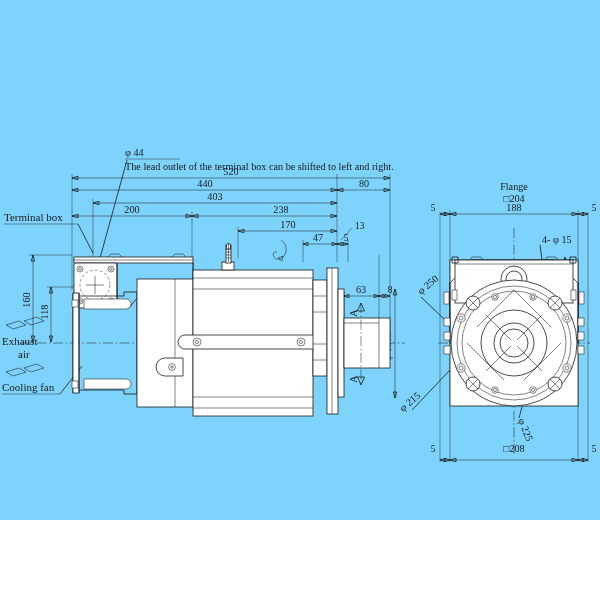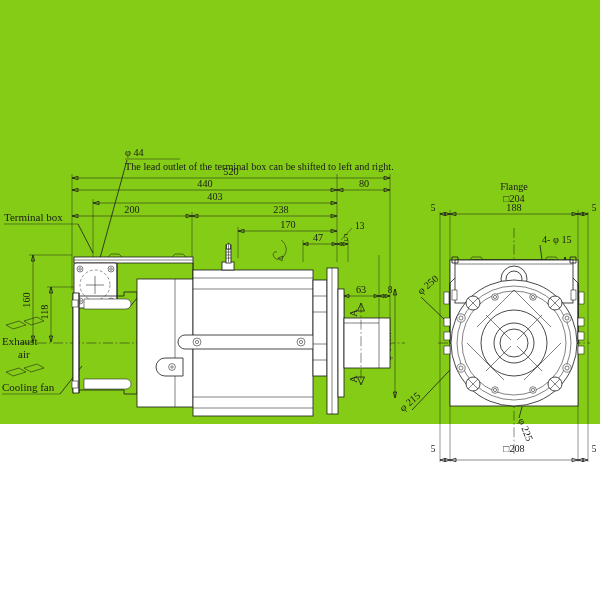--- a/index.html
+++ b/index.html
@@ -1,18 +1,18 @@
 <!DOCTYPE html>
 <html><head>
 <meta charset="utf-8">
 <style>
   html,body{margin:0;padding:0;background:#ffffff;}
   body{width:600px;height:600px;overflow:hidden;
        font-family:"Liberation Serif", serif;color:#1a1a1a;}
-  #stage{position:relative;width:600px;height:424px;background:#84cc16;}
+  #stage{position:relative;width:600px;height:520px;background:#7dd3fc;}
   svg{display:block;}
   .ln{stroke:#1a1a1a;fill:none;stroke-width:.8;}
   .thin{stroke:#1a1a1a;fill:none;stroke-width:.55;}
   .dim{stroke:#1a1a1a;fill:none;stroke-width:.5;}
   .ext{stroke:#1a1a1a;fill:none;stroke-width:.45;}
   .ctr{stroke:#1a1a1a;fill:none;stroke-width:.5;stroke-dasharray:10 2.5 1.6 2.5;}
   .hid{stroke:#1a1a1a;fill:none;stroke-width:.45;stroke-dasharray:3 2;}
   .wht{fill:#ffffff;}
   text{font-family:"Liberation Serif", serif;fill:#1a1a1a;}
   .t{font-size:10.2px;}

